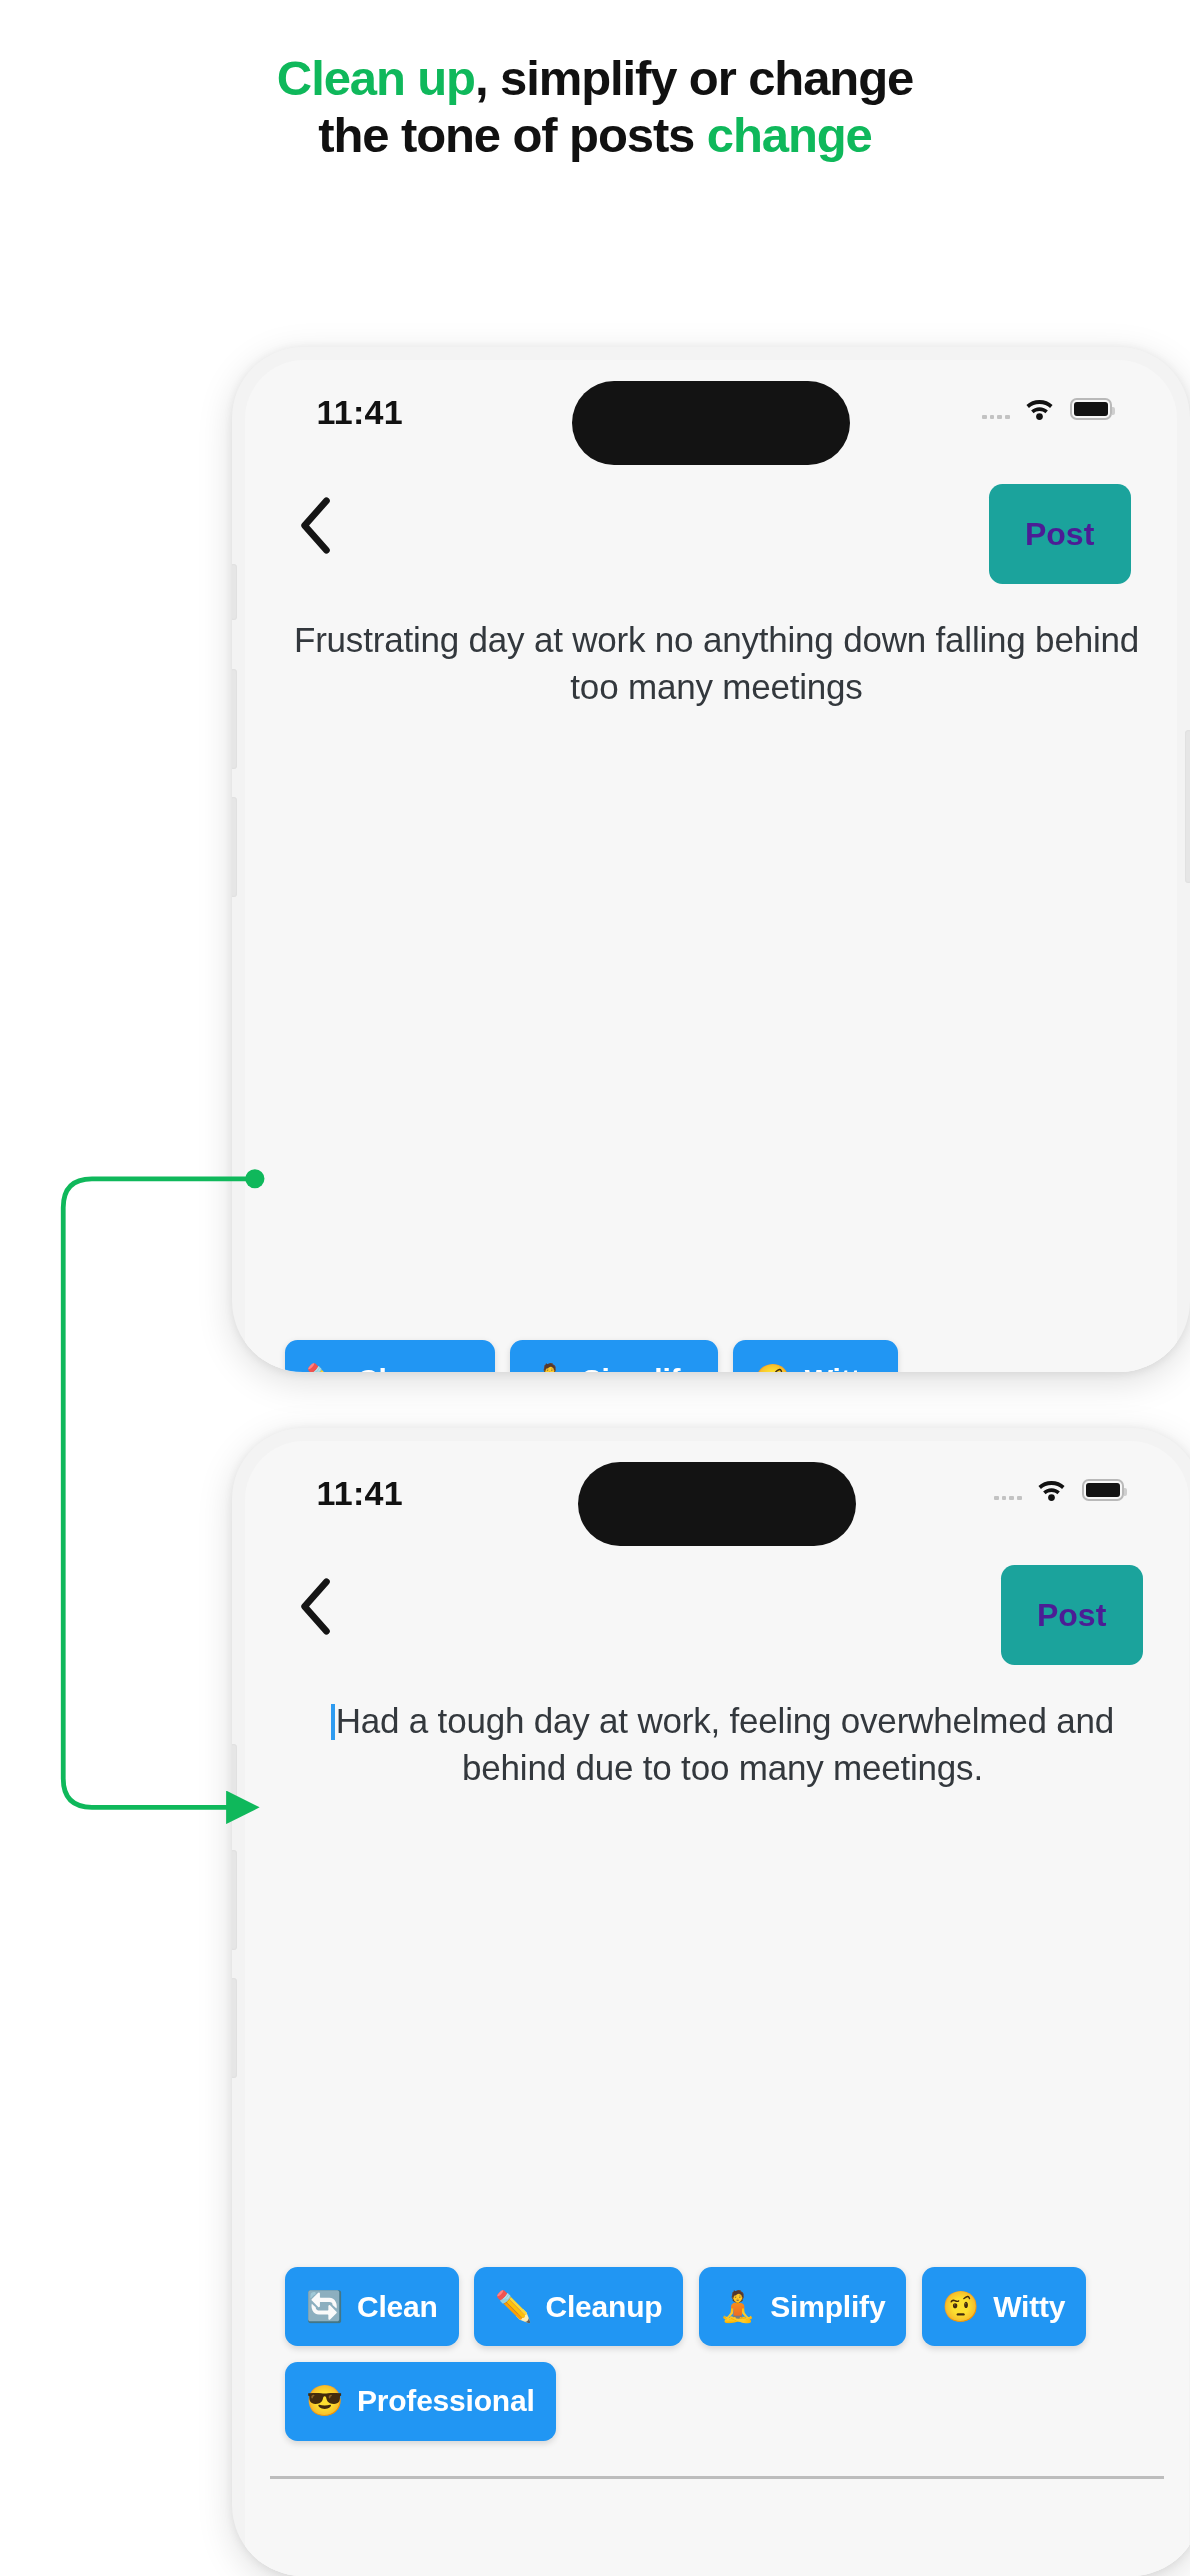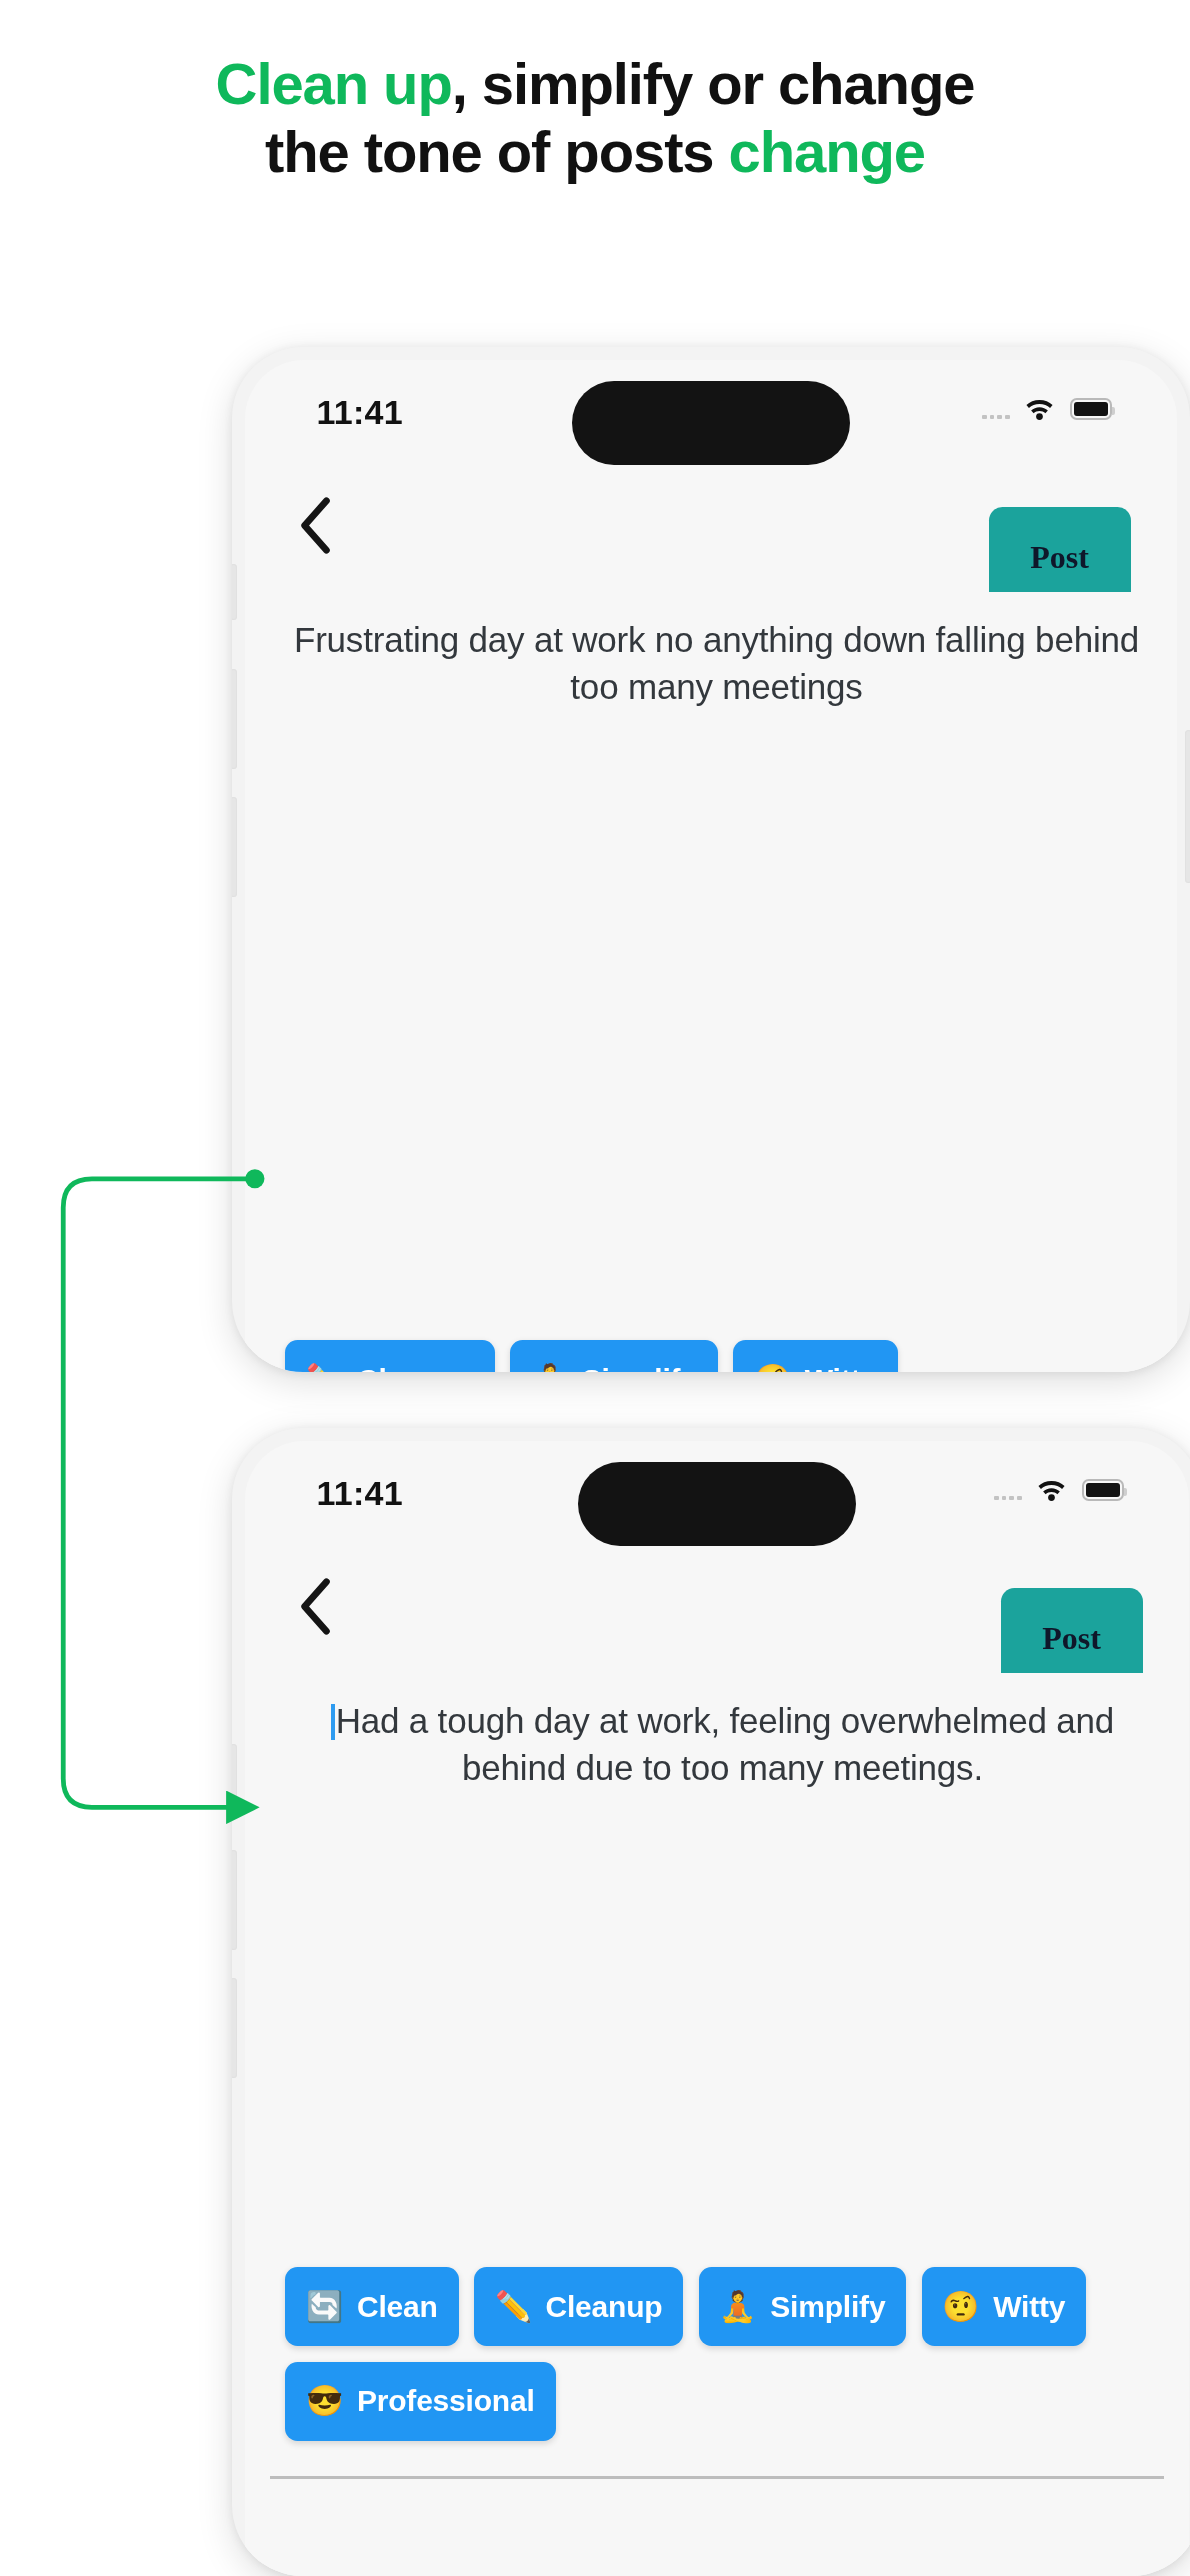--- a/index.html
+++ b/index.html
@@ -8,21 +8,21 @@
     background:#ffffff;
     font-family:"Liberation Sans", sans-serif;
     overflow:hidden;
   }
   .page { position:relative; width:1190px; height:2576px; background:#fff; }
 
   
   .headline {
     position:absolute; left:0; top:50px; width:1190px;
     text-align:center;
-    font-size:58px; font-weight:700; line-height:1.17;
+    font-size:49px; font-weight:700; line-height:1.17;
     color:#111111; letter-spacing:-1.1px;
   }
   .headline .ln { display:block; white-space:nowrap; }
   .hl-green { color:#0FB85B; }
 
   
   .phone {
     position:absolute;
     background:#f3f3f3;
     border-radius:71px;
@@ -71,28 +71,27 @@
   .batt i { display:block; width:100%; height:100%; background:#121212; border-radius:2.9px; }
 
   
   .navbar { position:absolute; left:0; right:0; top:107px; height:125px; }
   .back-chevron {
     position:absolute; left:50px; top:29px;
     width:42px; height:59px;
   }
   .post-btn {
     position:absolute; right:46px; top:17px;
-    background:#1BA39C; color:#0f172a;
+    background:#1BA39C; color:#4c1d95;
     border:none; border-radius:13.4px;
     width:142px; height:100px;
-    font-family:Liberation Serif, serif;
+    font-family:Liberation Sans, sans-serif;
     font-size:32px; font-weight:600;
     display:flex; align-items:center; justify-content:center;
     cursor:pointer;
-    margin-top:23px;
   }
 
   
   .compose {
     position:absolute; left:0; right:0; top:232px; bottom:0;
     background:#f7f7f7;
   }
   .compose-text {
     position:absolute; left:44px; right:33px; top:25px;
     font-size:35px; line-height:1.33; color:#33383d;

